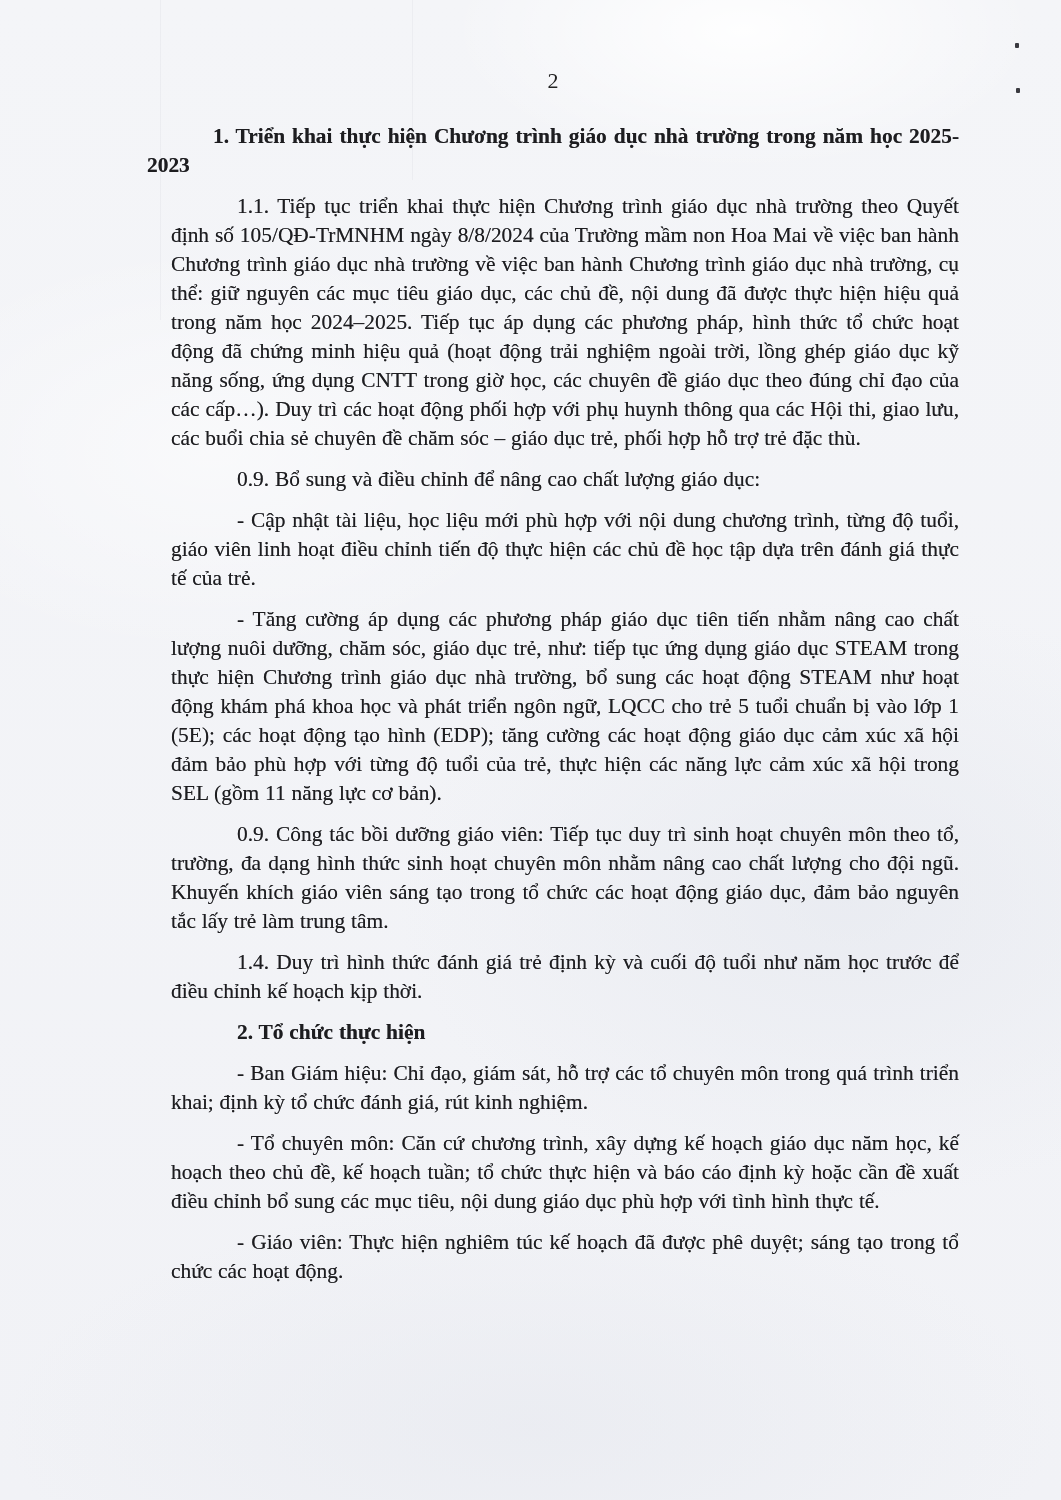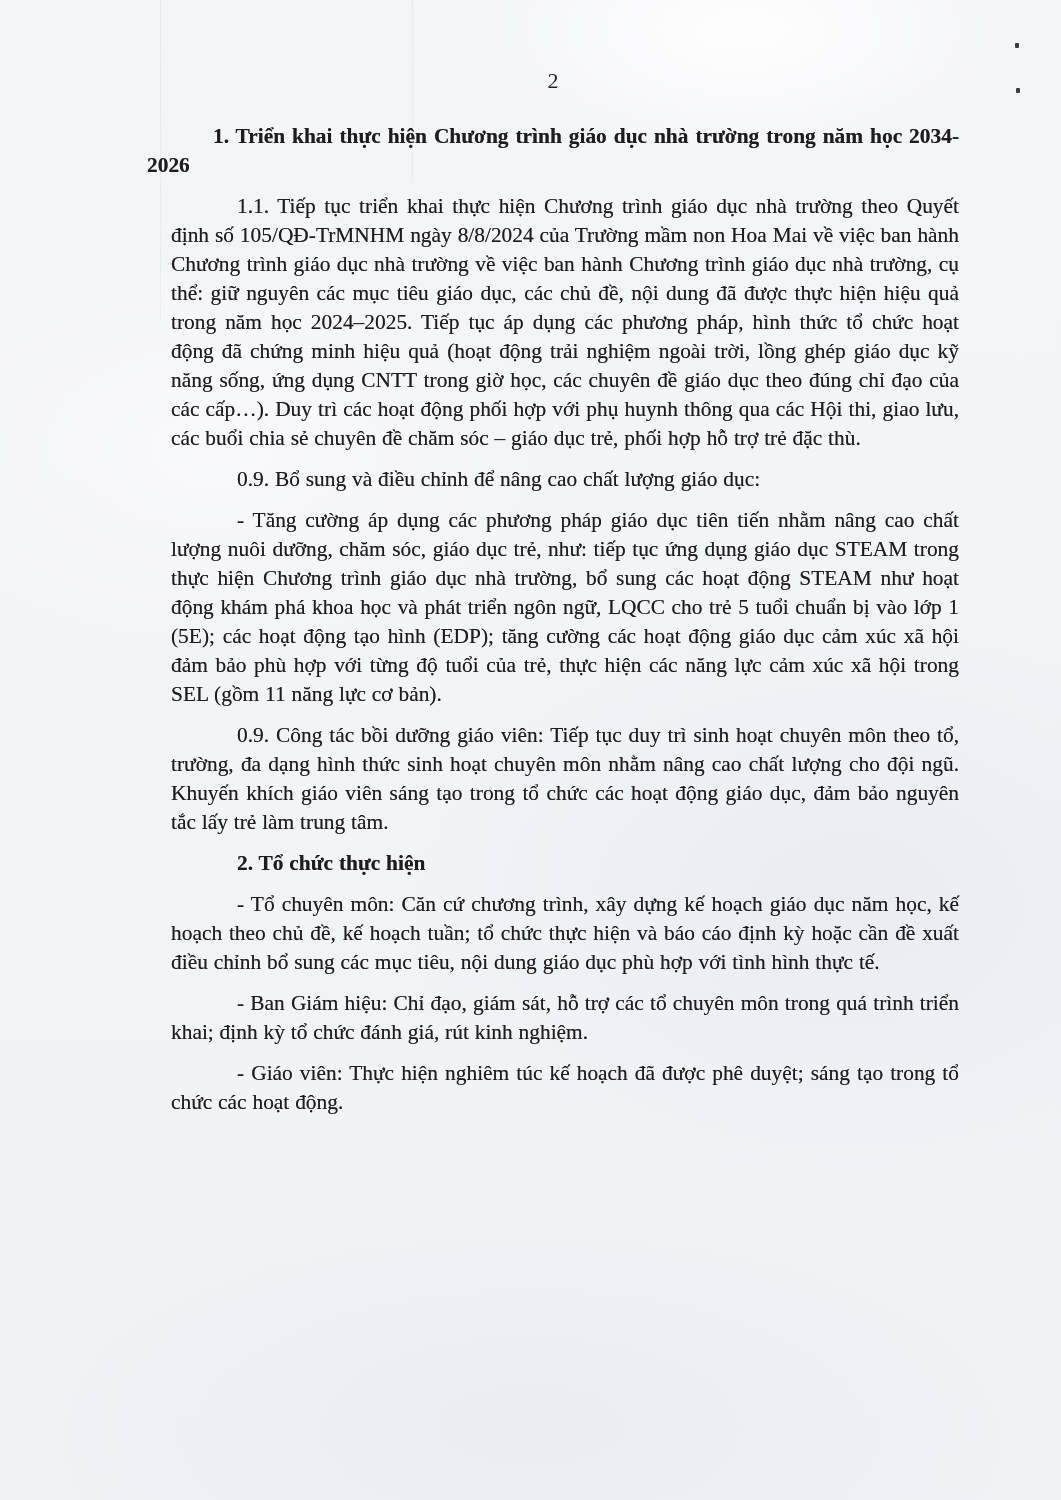--- a/index.html
+++ b/index.html
@@ -76,37 +76,39 @@
 
 <div class="page">
 
   <div class="crease c1"></div>
   <div class="crease c2"></div>
 
   <div class="page-number">2</div>
 
   <div class="content">
 
-    <p class="para bold">1. Triển khai thực hiện Chương trình giáo dục nhà trường trong năm học 2034-2026</p>
+    <p class="para bold">1. Triển khai thực hiện Chương trình giáo dục nhà trường trong năm học 2025-2023</p>
 
     <p class="para">1.1. Tiếp tục triển khai thực hiện Chương trình giáo dục nhà trường theo Quyết định số 105/QĐ-TrMNHM ngày 8/8/2024 của Trường mầm non Hoa Mai về việc ban hành Chương trình giáo dục nhà trường về việc ban hành Chương trình giáo dục nhà trường, cụ thể: giữ nguyên các mục tiêu giáo dục, các chủ đề, nội dung đã được thực hiện hiệu quả trong năm học 2024–2025. Tiếp tục áp dụng các phương pháp, hình thức tổ chức hoạt động đã chứng minh hiệu quả (hoạt động trải nghiệm ngoài trời, lồng ghép giáo dục kỹ năng sống, ứng dụng CNTT trong giờ học, các chuyên đề giáo dục theo đúng chỉ đạo của các cấp…). Duy trì các hoạt động phối hợp với phụ huynh thông qua các Hội thi, giao lưu, các buổi chia sẻ chuyên đề chăm sóc – giáo dục trẻ, phối hợp hỗ trợ trẻ đặc thù.</p>
 
     <p class="para">0.9. Bổ sung và điều chỉnh để nâng cao chất lượng giáo dục:</p>
 
+    <p class="para">- Cập nhật tài liệu, học liệu mới phù hợp với nội dung chương trình, từng độ tuổi, giáo viên linh hoạt điều chỉnh tiến độ thực hiện các chủ đề học tập dựa trên đánh giá thực tế của trẻ.</p>
 
     <p class="para">- Tăng cường áp dụng các phương pháp giáo dục tiên tiến nhằm nâng cao chất lượng nuôi dưỡng, chăm sóc, giáo dục trẻ, như: tiếp tục ứng dụng giáo dục STEAM trong thực hiện Chương trình giáo dục nhà trường, bổ sung các hoạt động STEAM như hoạt động khám phá khoa học và phát triển ngôn ngữ, LQCC cho trẻ 5 tuổi chuẩn bị vào lớp 1 (5E); các hoạt động tạo hình (EDP); tăng cường các hoạt động giáo dục cảm xúc xã hội đảm bảo phù hợp với từng độ tuổi của trẻ, thực hiện các năng lực cảm xúc xã hội trong SEL (gồm 11 năng lực cơ bản).</p>
 
     <p class="para">0.9. Công tác bồi dưỡng giáo viên: Tiếp tục duy trì sinh hoạt chuyên môn theo tổ, trường, đa dạng hình thức sinh hoạt chuyên môn nhằm nâng cao chất lượng cho đội ngũ. Khuyến khích giáo viên sáng tạo trong tổ chức các hoạt động giáo dục, đảm bảo nguyên tắc lấy trẻ làm trung tâm.</p>
 
+    <p class="para">1.4. Duy trì hình thức đánh giá trẻ định kỳ và cuối độ tuổi như năm học trước để điều chỉnh kế hoạch kịp thời.</p>
 
     <p class="para bold">2. Tổ chức thực hiện</p>
 
+    <p class="para">- Ban Giám hiệu: Chỉ đạo, giám sát, hỗ trợ các tổ chuyên môn trong quá trình triển khai; định kỳ tổ chức đánh giá, rút kinh nghiệm.</p>
+
     <p class="para">- Tổ chuyên môn: Căn cứ chương trình, xây dựng kế hoạch giáo dục năm học, kế hoạch theo chủ đề, kế hoạch tuần; tổ chức thực hiện và báo cáo định kỳ hoặc cần đề xuất điều chỉnh bổ sung các mục tiêu, nội dung giáo dục phù hợp với tình hình thực tế.</p>
-
-    <p class="para">- Ban Giám hiệu: Chỉ đạo, giám sát, hỗ trợ các tổ chuyên môn trong quá trình triển khai; định kỳ tổ chức đánh giá, rút kinh nghiệm.</p>
 
     <p class="para">- Giáo viên: Thực hiện nghiêm túc kế hoạch đã được phê duyệt; sáng tạo trong tổ chức các hoạt động.</p>
 
 
   </div>
 
   <div class="speck s1"></div>
   <div class="speck s2"></div>
 
 </div>

